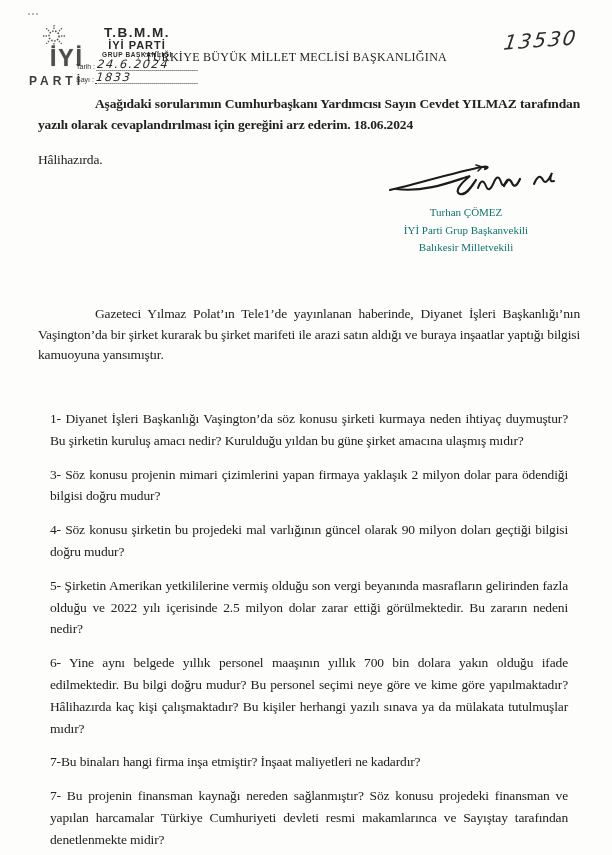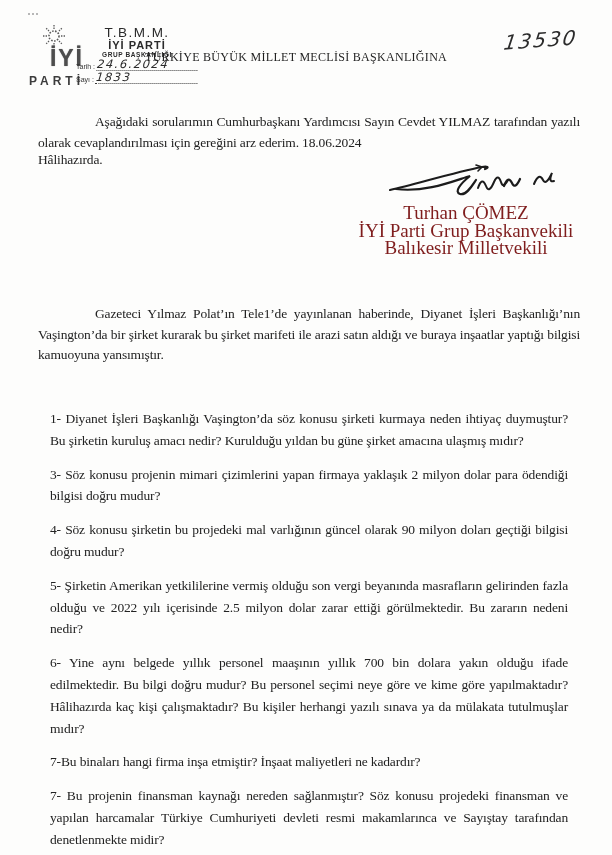--- a/index.html
+++ b/index.html
@@ -14,43 +14,43 @@
   
   .logo{position:absolute;left:24px;top:24px;width:60px;text-align:right;
     font-family:"Liberation Sans",sans-serif;}
   .logo svg{display:block;margin:0 auto;}
   .logo-iyi{font-size:23px;font-weight:bold;letter-spacing:2px;color:#4d4d4d;
     margin-top:-3px;text-shadow:0 0 1px #8a8a8a;}
   .logo-parti{font-size:12px;font-weight:bold;letter-spacing:4px;color:#3c3c3c;margin-top:2px;}
   
   .stamp{position:absolute;left:76px;top:25px;width:122px;
     font-family:"Liberation Sans",sans-serif;color:#2a2a2a;text-align:center;}
-  .stamp-org{font-size:13.5px;font-weight:normal;letter-spacing:1.5px;}
+  .stamp-org{font-size:13.5px;font-weight:bold;letter-spacing:1.5px;}
   .stamp-party{font-size:11px;font-weight:bold;letter-spacing:1px;margin-top:-1px;}
   .stamp-office{font-size:6.5px;font-weight:bold;letter-spacing:.6px;}
   .stamp-row{display:flex;align-items:flex-end;margin-top:1px;text-align:left;}
   .stamp-label{font-size:7px;color:#333;white-space:nowrap;padding-bottom:1px;}
   .stamp-value{flex:1;border-bottom:1.5px dotted #3a3a3a;margin-left:2px;
     font-family:"DejaVu Sans",sans-serif;font-style:italic;font-size:11.5px;
     letter-spacing:1.5px;color:#2b2b2b;transform:skewX(-6deg);line-height:11px;}
   
   .title{position:absolute;left:145px;top:50px;font-size:12px;letter-spacing:.3px;
     color:#1f1f1f;white-space:nowrap;}
   .hand-number{position:absolute;left:504px;top:28px;
     font-family:"DejaVu Sans",sans-serif;font-style:italic;font-size:20px;
     letter-spacing:2px;color:#2b2b2b;transform:rotate(-4deg) skewX(-12deg);}
   
   .para{position:absolute;left:38px;width:542px;margin:0;font-size:13.5px;
     line-height:20.5px;text-align:justify;letter-spacing:-.15px;color:#222;}
   .indent{text-indent:57px;}
-  .request{top:112px;}
+  .request{top:94px;font-weight:bold;}
   .salutation{top:150px;text-align:left;}
   .signature{position:absolute;left:386px;top:160px;}
   .signer{position:absolute;left:352px;top:204px;width:228px;text-align:center;
-    font-size:19px;line-height:17.5px;color:#7f1d1d;}
+    font-size:11px;line-height:17.5px;color:#0f766e;}
   .context{top:304px;line-height:20.5px;}
   .questions{position:absolute;left:38px;top:396px;width:542px;}
   .questions p{margin:12px;font-size:13.5px;line-height:21.8px;text-align:justify;
     letter-spacing:-.15px;color:#222;}
 </style>
 </head>
 <body>
 
 <div class="page">
 

